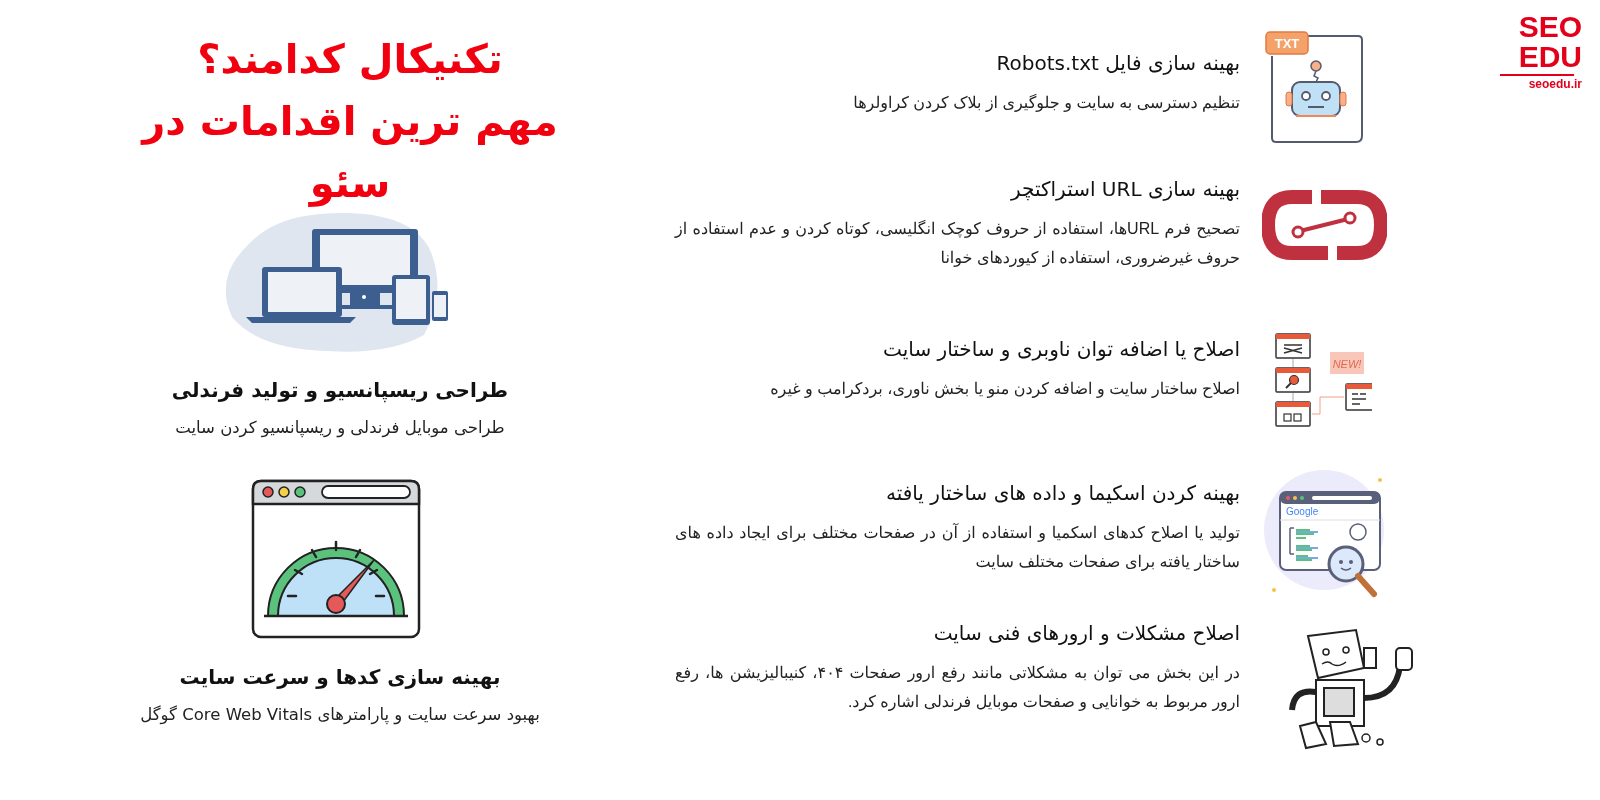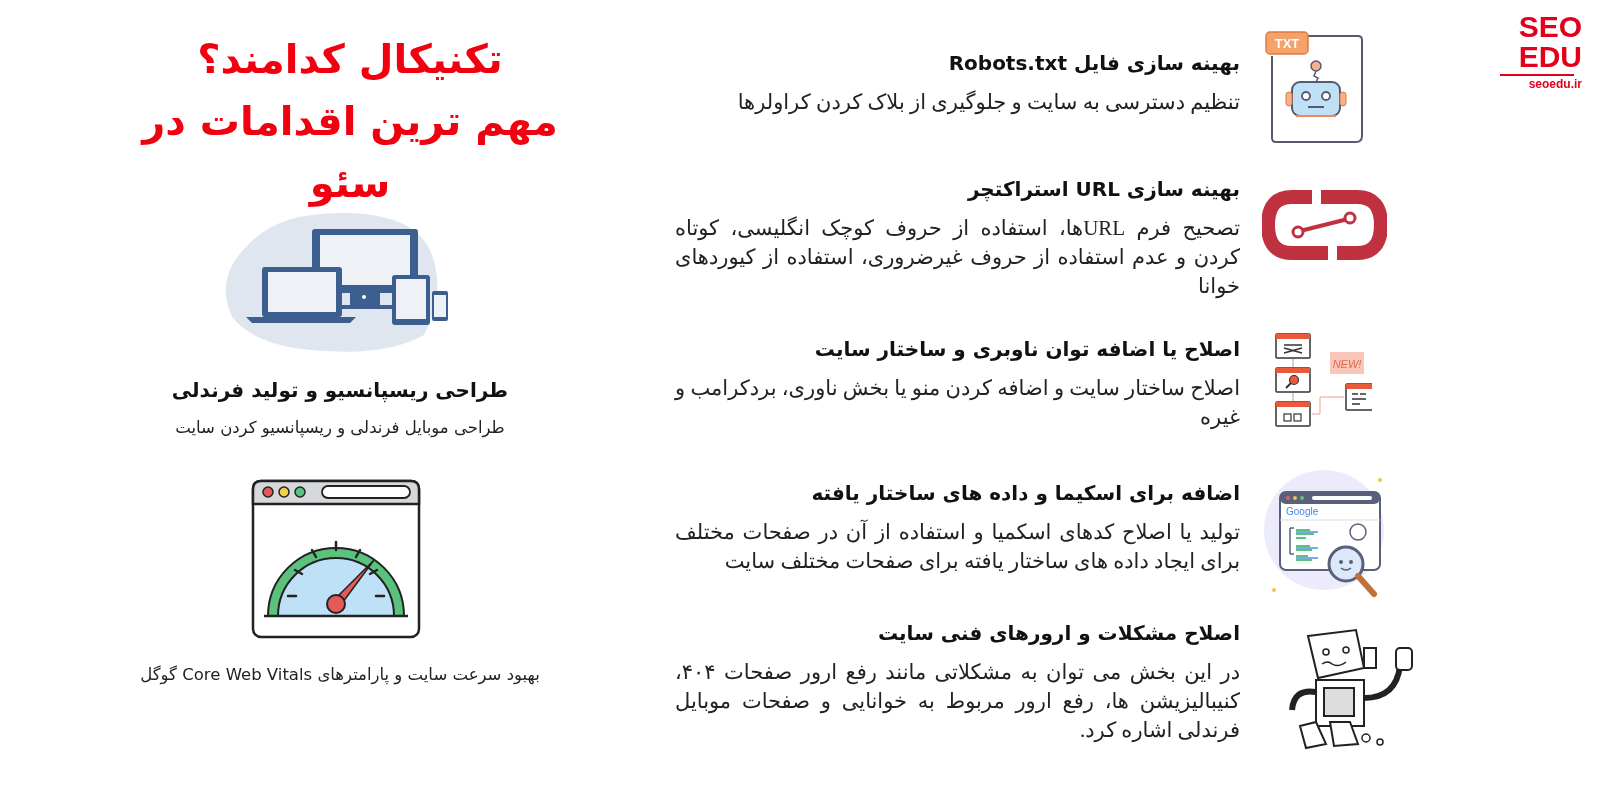--- a/index.html
+++ b/index.html
@@ -8,22 +8,22 @@
 
   .logo { position: absolute; right: 18px; top: 12px; width: 90px; text-align: right; }
   .logo .l1, .logo .l2 { display: block; color: #e3001b; font-family: "Liberation Sans", sans-serif; font-weight: 900; font-size: 30px; line-height: 30px; letter-spacing: 0px; }
   .logo .rule { display: block; height: 2px; background: #e3001b; margin: 2px 8px 1px; }
   .logo .url { display: block; color: #e3001b; font-family: "Liberation Sans", sans-serif; font-weight: 700; font-size: 12px; }
 
   .title { position: absolute; left: 110px; top: 28px; width: 480px; text-align: center; direction: rtl;
            color: #f10010; font-family: "DejaVu Sans", sans-serif; font-weight: 900; font-size: 40px; line-height: 62px; }
 
   .item { position: absolute; right: 360px; width: 565px; direction: rtl; text-align: right; }
-  .item h3 { font-family: "DejaVu Sans", sans-serif; font-weight: 700; font-size: 20px; line-height: 30px; color: #111; margin-bottom: 10px; }
-  .item p { font-family: Liberation Serif, serif; font-size: 21px; line-height: 29px; color: #222; text-align: justify; text-align-last: right; }
+  .item h3 { font-family: "DejaVu Sans", sans-serif; font-weight: 400; font-size: 20px; line-height: 30px; color: #111; margin-bottom: 10px; }
+  .item p { font-family: Liberation Sans, sans-serif; font-size: 16px; line-height: 29px; color: #222; text-align: justify; text-align-last: right; }
 
   .icon-box { position: absolute; display: block; }
 
   .left-card { position: absolute; left: 90px; width: 500px; direction: rtl; text-align: center; }
   .left-card h3 { font-family: "DejaVu Sans", sans-serif; font-weight: 700; font-size: 20px; line-height: 30px; color: #111; margin-bottom: 10px; }
   .left-card p { font-family: "DejaVu Sans", sans-serif; font-size: 16.5px; line-height: 26px; color: #222; }
 </style>
 </head>
 <body>
 
@@ -117,21 +117,21 @@
   <circle cx="96" cy="64" r="8" fill="#fff" stroke="#5a5f7a" stroke-width="1.5"></circle>
   <circle cx="84" cy="96" r="17" fill="#dbe9fa" stroke="#5a5f7a" stroke-width="3"></circle>
   <circle cx="79" cy="94" r="2" fill="#5a5f7a"></circle>
     <circle cx="89" cy="94" r="2" fill="#5a5f7a"></circle>
   <path d="M79 100 Q84 104 89 100" fill="none" stroke="#5a5f7a" stroke-width="1.5"></path>
   <line x1="96" y1="108" x2="112" y2="126" stroke="#c0713a" stroke-width="6" stroke-linecap="round"></line>
   <circle cx="118" cy="12" r="2" fill="#f3c24a"></circle>
   <circle cx="12" cy="122" r="2" fill="#f3c24a"></circle>
 </svg>
 <div class="item" style="top:478px;">
-  <h3>اضافه برای اسکیما و داده های ساختار یافته</h3>
+  <h3>بهینه کردن اسکیما و داده های ساختار یافته</h3>
   <p>تولید یا اصلاح کدهای اسکمیا و استفاده از آن در صفحات مختلف برای ایجاد داده های ساختار یافته برای صفحات مختلف سایت</p>
 </div>
 
 <svg class="icon-box" style="left:1270px; top:622px;" width="155" height="128" viewBox="0 0 155 128">
   <g fill="#fff" stroke="#222" stroke-width="2">
     <path d="M38 14 L86 8 L94 46 L48 56 Z"></path>
     <rect x="94" y="26" width="12" height="20"></rect>
     <rect x="46" y="58" width="48" height="46"></rect>
     <rect x="54" y="66" width="30" height="28" fill="#ddd"></rect>
     <path d="M46 70 Q24 66 22 88" fill="none" stroke-width="6"></path>
@@ -187,14 +187,15 @@
     <line x1="86" y1="64" x2="86" y2="72"></line>
     <line x1="110" y1="72" x2="106" y2="79"></line>
     <line x1="127" y1="92" x2="120" y2="96"></line>
     <line x1="134" y1="118" x2="126" y2="118"></line>
   </g>
   <path d="M82 124 L124 82 L90 128 Z" fill="#e45a5a" stroke="#222" stroke-width="1.5"></path>
   <circle cx="86" cy="126" r="9" fill="#e45a5a" stroke="#222" stroke-width="2"></circle>
   <line x1="14" y1="138" x2="158" y2="138" stroke="#222" stroke-width="2.5"></line>
 </svg>
 <div class="left-card" style="top:662px;">
+  <h3>بهینه سازی کدها و سرعت سایت</h3>
   <p>بهبود سرعت سایت و پارامترهای Core Web Vitals گوگل</p>
 </div>
 
 </body></html>

